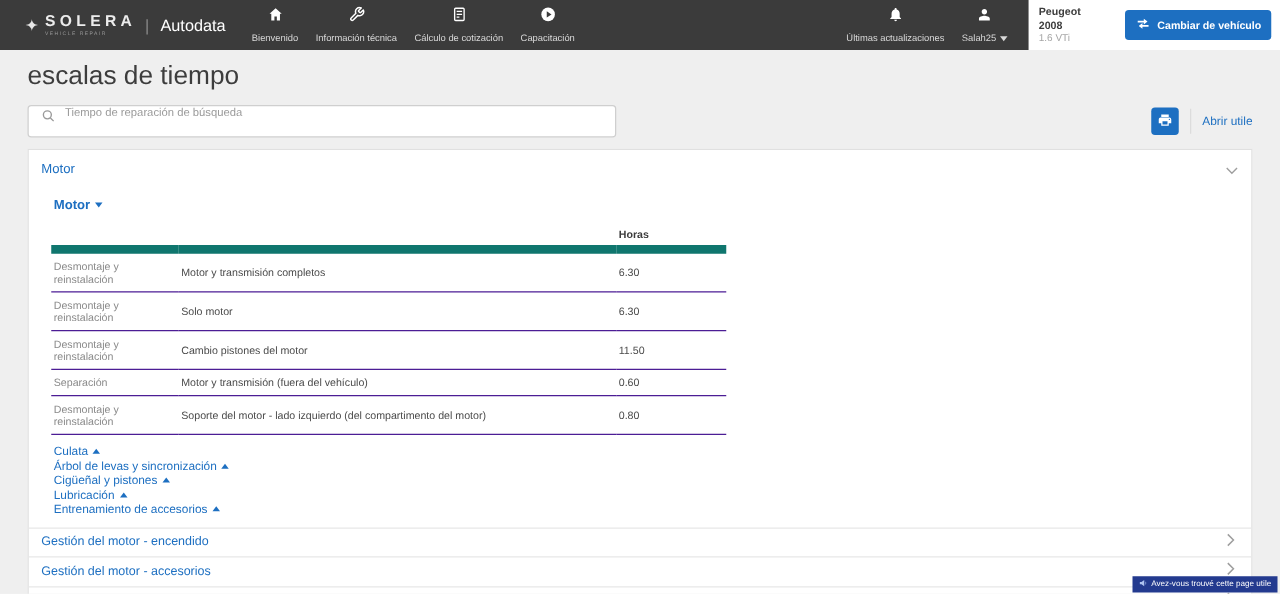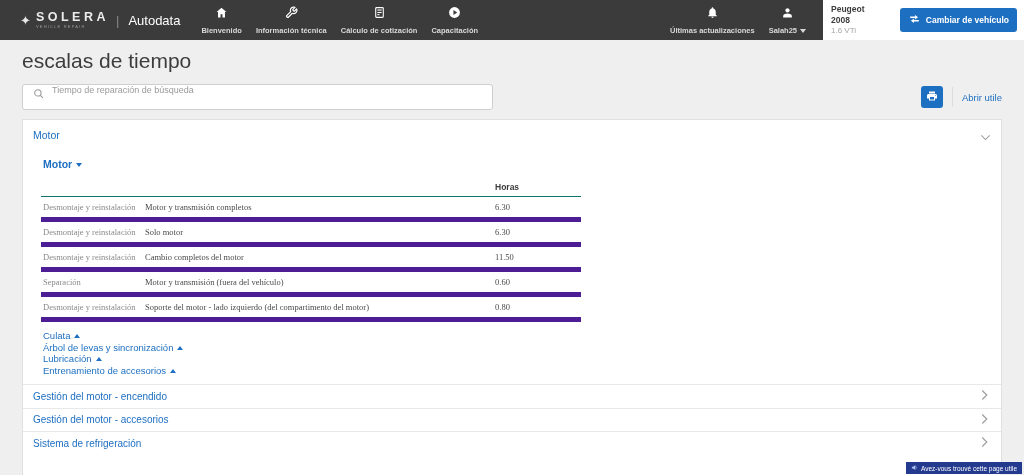--- a/index.html
+++ b/index.html
@@ -14,21 +14,21 @@
   .logo-solera { display:flex; flex-direction:column; line-height:1; }
   .logo-solera .name { color:#ececec; font-size:12.5px; font-weight:bold; letter-spacing:3.5px; }
   .logo-solera .tagline { color:#9a9a9a; font-size:4px; letter-spacing:1.2px; margin-top:2px; }
   .logo-sep { color:#8a8a8a; font-size:13px; margin:0 9px 0 7px; font-weight:200; }
   .logo-product { color:#ffffff; font-size:13px; }
 
   .nav { display:flex; margin-left:14px; }
   .nav-item { display:flex; flex-direction:column; align-items:center; justify-content:center;
     padding:0 7px; cursor:pointer; height:40px; }
   .nav-item svg { width:13px; height:13px; }
-  .nav-label { color:#d9d9d9; font-size:7.5px; margin-top:3px; white-space:nowrap;font-weight:bold; }
+  .nav-label { color:#d9d9d9; font-size:7.5px; margin-top:3px; white-space:nowrap; }
 
   .header-dark-right { margin-left:auto; display:flex; padding-right:10px; }
   .caret-down { display:inline-block; width:0; height:0; border-left:3.5px solid transparent;
     border-right:3.5px solid transparent; border-top:4px solid #d9d9d9; margin-left:3px; }
 
   .header-light { flex:1; background:#fff; display:flex; align-items:center; }
   .vehicle { margin-left:8px; line-height:1.25; }
   .vehicle .v-make, .vehicle .v-model { font-size:8.5px; font-weight:bold; color:#3c3c3c; }
   .vehicle .v-engine { font-size:8px; color:#a5a5a5; }
   .change-btn { margin-left:auto; margin-right:7px; background:#1d6fc1; border:none; border-radius:3px;
@@ -61,22 +61,22 @@
   .motor-head svg { width:11px; height:11px; margin-top:1px; }
   .group-link { margin:11px 0 0 20px; font-size:10.5px; color:#1d6fc1; text-decoration:none;
     display:inline-block; cursor:pointer; font-weight:bold; }
   .tri-down { display:inline-block; width:0; height:0; border-left:3.5px solid transparent;
     border-right:3.5px solid transparent; border-top:4px solid #1d6fc1; margin-left:4px; vertical-align:1px; }
   .tri-up { display:inline-block; width:0; height:0; border-left:3px solid transparent;
     border-right:3px solid transparent; border-bottom:4px solid #1d6fc1; margin-left:4px; vertical-align:1px; }
 
   table.times { margin:6px 0 0 18px; width:540px; border-collapse:collapse; font-size:8.5px; }
   table.times th { text-align:left; font-weight:bold; color:#3c3c3c; padding:4px 2px;
-    border-bottom:1px solid #0f766e; }
-  table.times td { padding:5px 2px; border-bottom:5px solid #4c1d95;font-family:Liberation Serif, serif; }
+    border-bottom:7px solid #0f766e; }
+  table.times td { padding:5px 2px; border-bottom:1px solid #4c1d95; }
   td.c-op { width:102px; color:#8a8a8a; }
   td.c-desc { width:350px; color:#4a4a4a; }
   td.c-hours, th.c-hours { width:88px; color:#4a4a4a; }
 
   .sub-links { margin:8px 0 0 20px; }
   .sub-links a { display:block; color:#1d6fc1; font-size:9.5px; line-height:11.5px;
     text-decoration:none; cursor:pointer; }
   .sub-links-spacer { height:8px; }
 
   .acc-row { display:flex; justify-content:space-between; align-items:center; height:23.5px;
@@ -234,39 +234,40 @@
         <td class="c-desc">Motor y transmisión completos</td>
         <td class="c-hours">6.30</td>
       </tr>
       <tr>
         <td class="c-op">Desmontaje y reinstalación</td>
         <td class="c-desc">Solo motor</td>
         <td class="c-hours">6.30</td>
       </tr>
       <tr>
         <td class="c-op">Desmontaje y reinstalación</td>
-        <td class="c-desc">Cambio completos del motor</td>
+        <td class="c-desc">Cambio pistones del motor</td>
         <td class="c-hours">11.50</td>
       </tr>
       <tr>
         <td class="c-op">Separación</td>
         <td class="c-desc">Motor y transmisión (fuera del vehículo)</td>
         <td class="c-hours">0.60</td>
       </tr>
       <tr>
         <td class="c-op">Desmontaje y reinstalación</td>
         <td class="c-desc">Soporte del motor - lado izquierdo (del compartimento del motor)</td>
         <td class="c-hours">0.80</td>
       </tr>
     </tbody>
   </table>
 
   <div class="sub-links">
     <a><span>Culata</span><span class="tri-up"></span></a>
     <a><span>Árbol de levas y sincronización</span><span class="tri-up"></span></a>
+    <a><span>Cigüeñal y pistones</span><span class="tri-up"></span></a>
     <a><span>Lubricación</span><span class="tri-up"></span></a>
     <a><span>Entrenamiento de accesorios</span><span class="tri-up"></span></a>
   </div>
   <div class="sub-links-spacer"></div>
 
   <div class="acc-row">
     <a class="acc-label">Gestión del motor - encendido</a>
     <span><svg viewBox="0 0 10 16" fill="none" stroke="#9e9e9e" stroke-width="1.6">
           <polyline points="2,2 8,8 2,14"></polyline>
         </svg></span>

